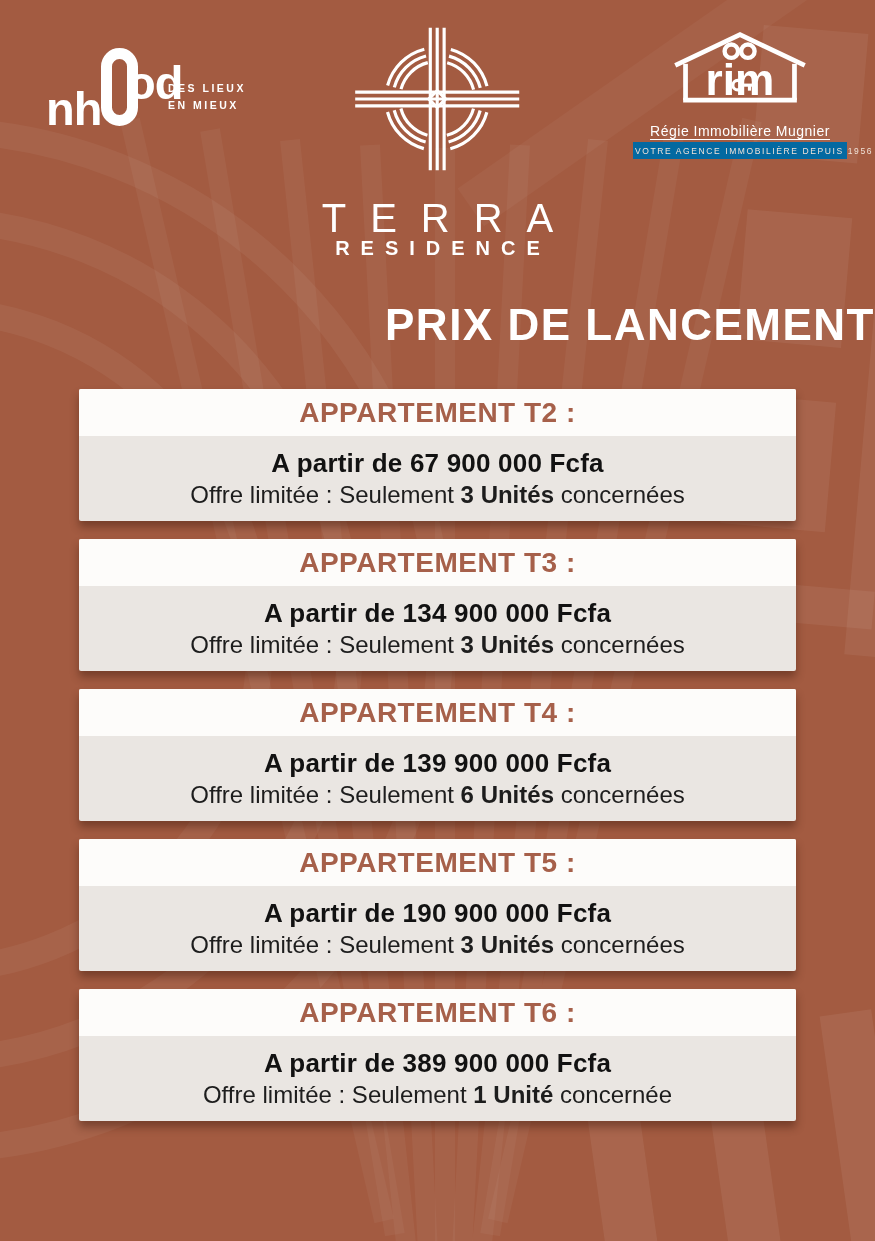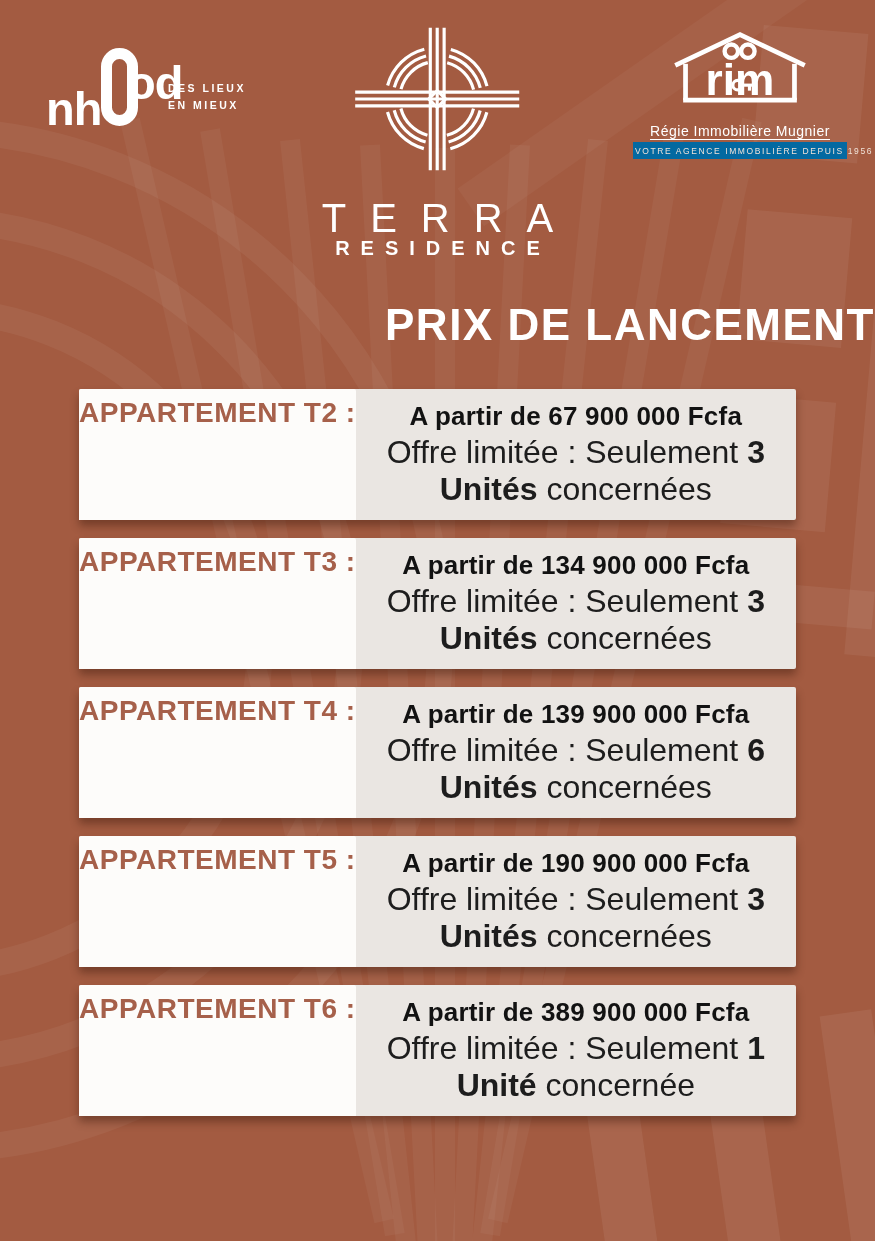--- a/index.html
+++ b/index.html
@@ -29,30 +29,30 @@
   .main-title{
     position:absolute;top:300px;left:0;width:100%;
     text-align:right;color:#fff;
     font-size:44px;font-weight:800;letter-spacing:1.5px;margin:0;
   }
   
   .cards{position:absolute;top:389px;left:79px;width:717px;display:flex;flex-direction:column;gap:18px;}
   .card{
     background:#eae6e2;border-radius:2px;min-height:127px;
     box-shadow:0 6px 9px rgba(62,26,14,0.45);
-    display:flex;flex-direction:row;
+    display:flex;flex-direction:column;
   }
   .card-header{
     background:#fdfcfa;border-radius:2px 2px 0 0;
     text-align:center;padding:8px 0 7px;
     color:#a6604a;font-size:28px;font-weight:800;letter-spacing:0.5px;
   }
   .card-body{flex:1;text-align:center;padding:8px 0 12px;}
   .card-price{color:#121212;font-size:26px;font-weight:700;letter-spacing:0.2px;margin:4px 0 2px;}
-  .card-offer{color:#1d1d1d;font-size:32px;font-weight:400;margin-top:0;}
+  .card-offer{color:#1d1d1d;font-size:24px;font-weight:400;margin-top:0;}
   .card-offer .b{font-weight:700;}
 </style>
 </head>
 <body>
 
 <div class="page">
 
   <svg class="bg-svg" viewBox="0 0 875 1241" aria-hidden="true">
 
     <g fill="rgba(255,255,255,0.045)">

